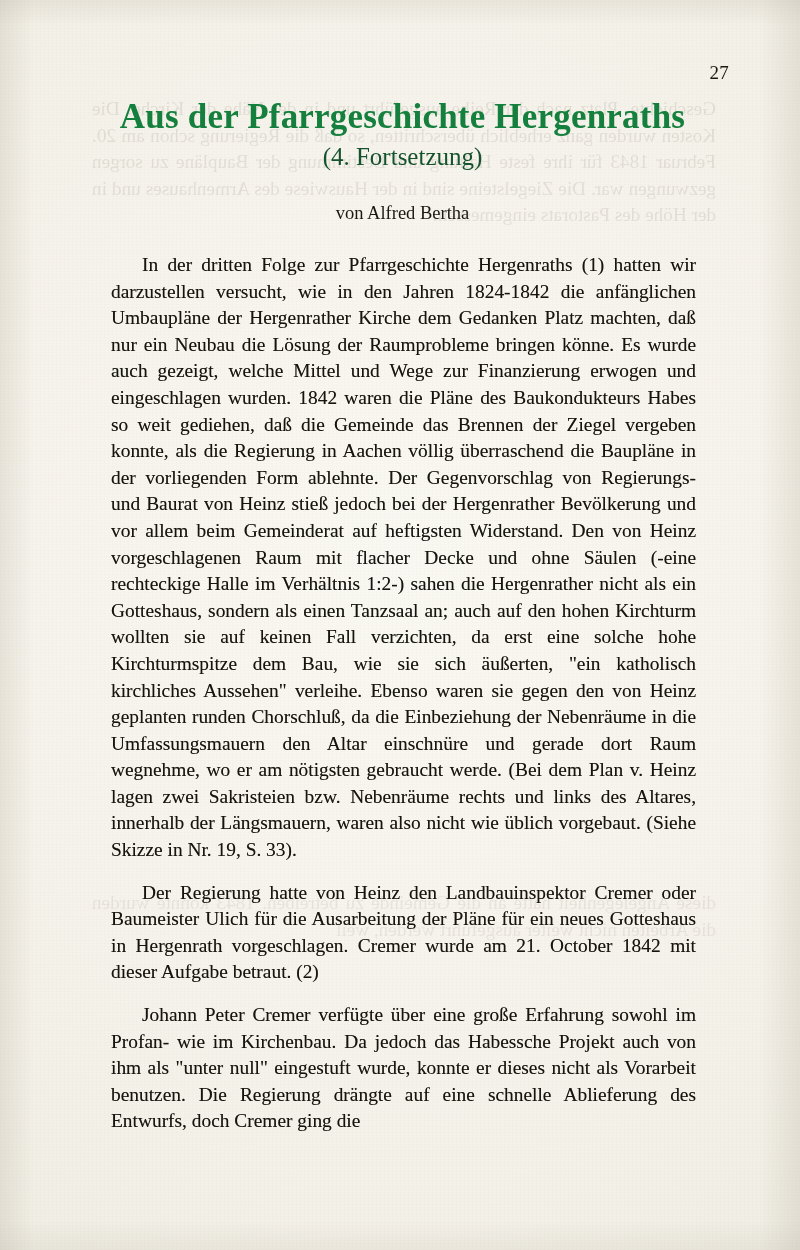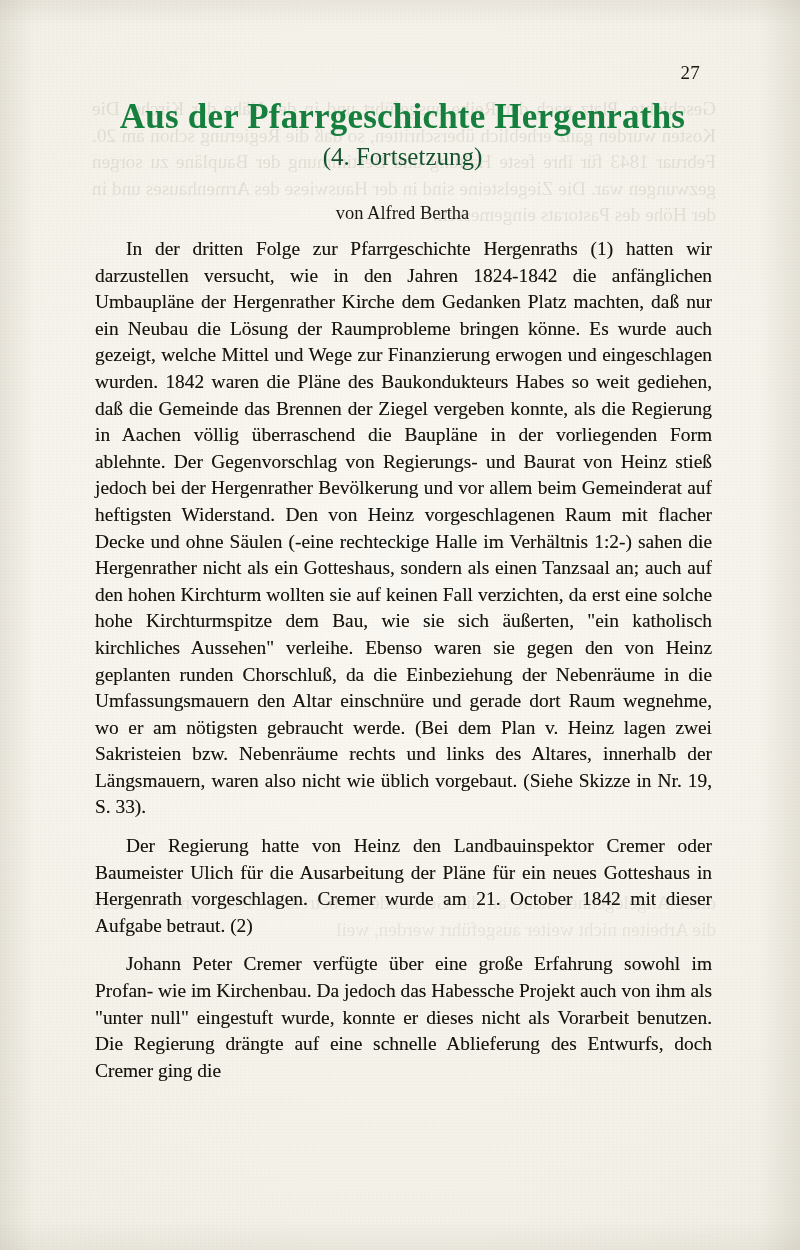--- a/index.html
+++ b/index.html
@@ -69,21 +69,21 @@
 
   
   .content {
     position: absolute;
     inset: 0;
   }
 
   .folio {
     position: absolute;
     top: 62px;
-    right: 100px;
+    right: 71px;
     font-size: 19px;
     letter-spacing: .3px;
     color: #1a1812;
   }
 
   .titleblock {
     position: absolute;
     top: 100px;
     left: 95px;
     width: 615px;
@@ -115,21 +115,21 @@
     color: #1a1812;
   }
 
   .body {
     position: absolute;
     top: 236px;
     left: 95px;
     width: 617px;
   }
   .para {
-    margin: 0;
+    margin: 16px;
     font-size: 19.4px;
     line-height: 26.6px;
     text-align: justify;
     text-indent: 31px;
     color: #16140f;
     -webkit-hyphens: none;
     hyphens: none;
   }
   .para + .para {
     margin-top: 12px;

